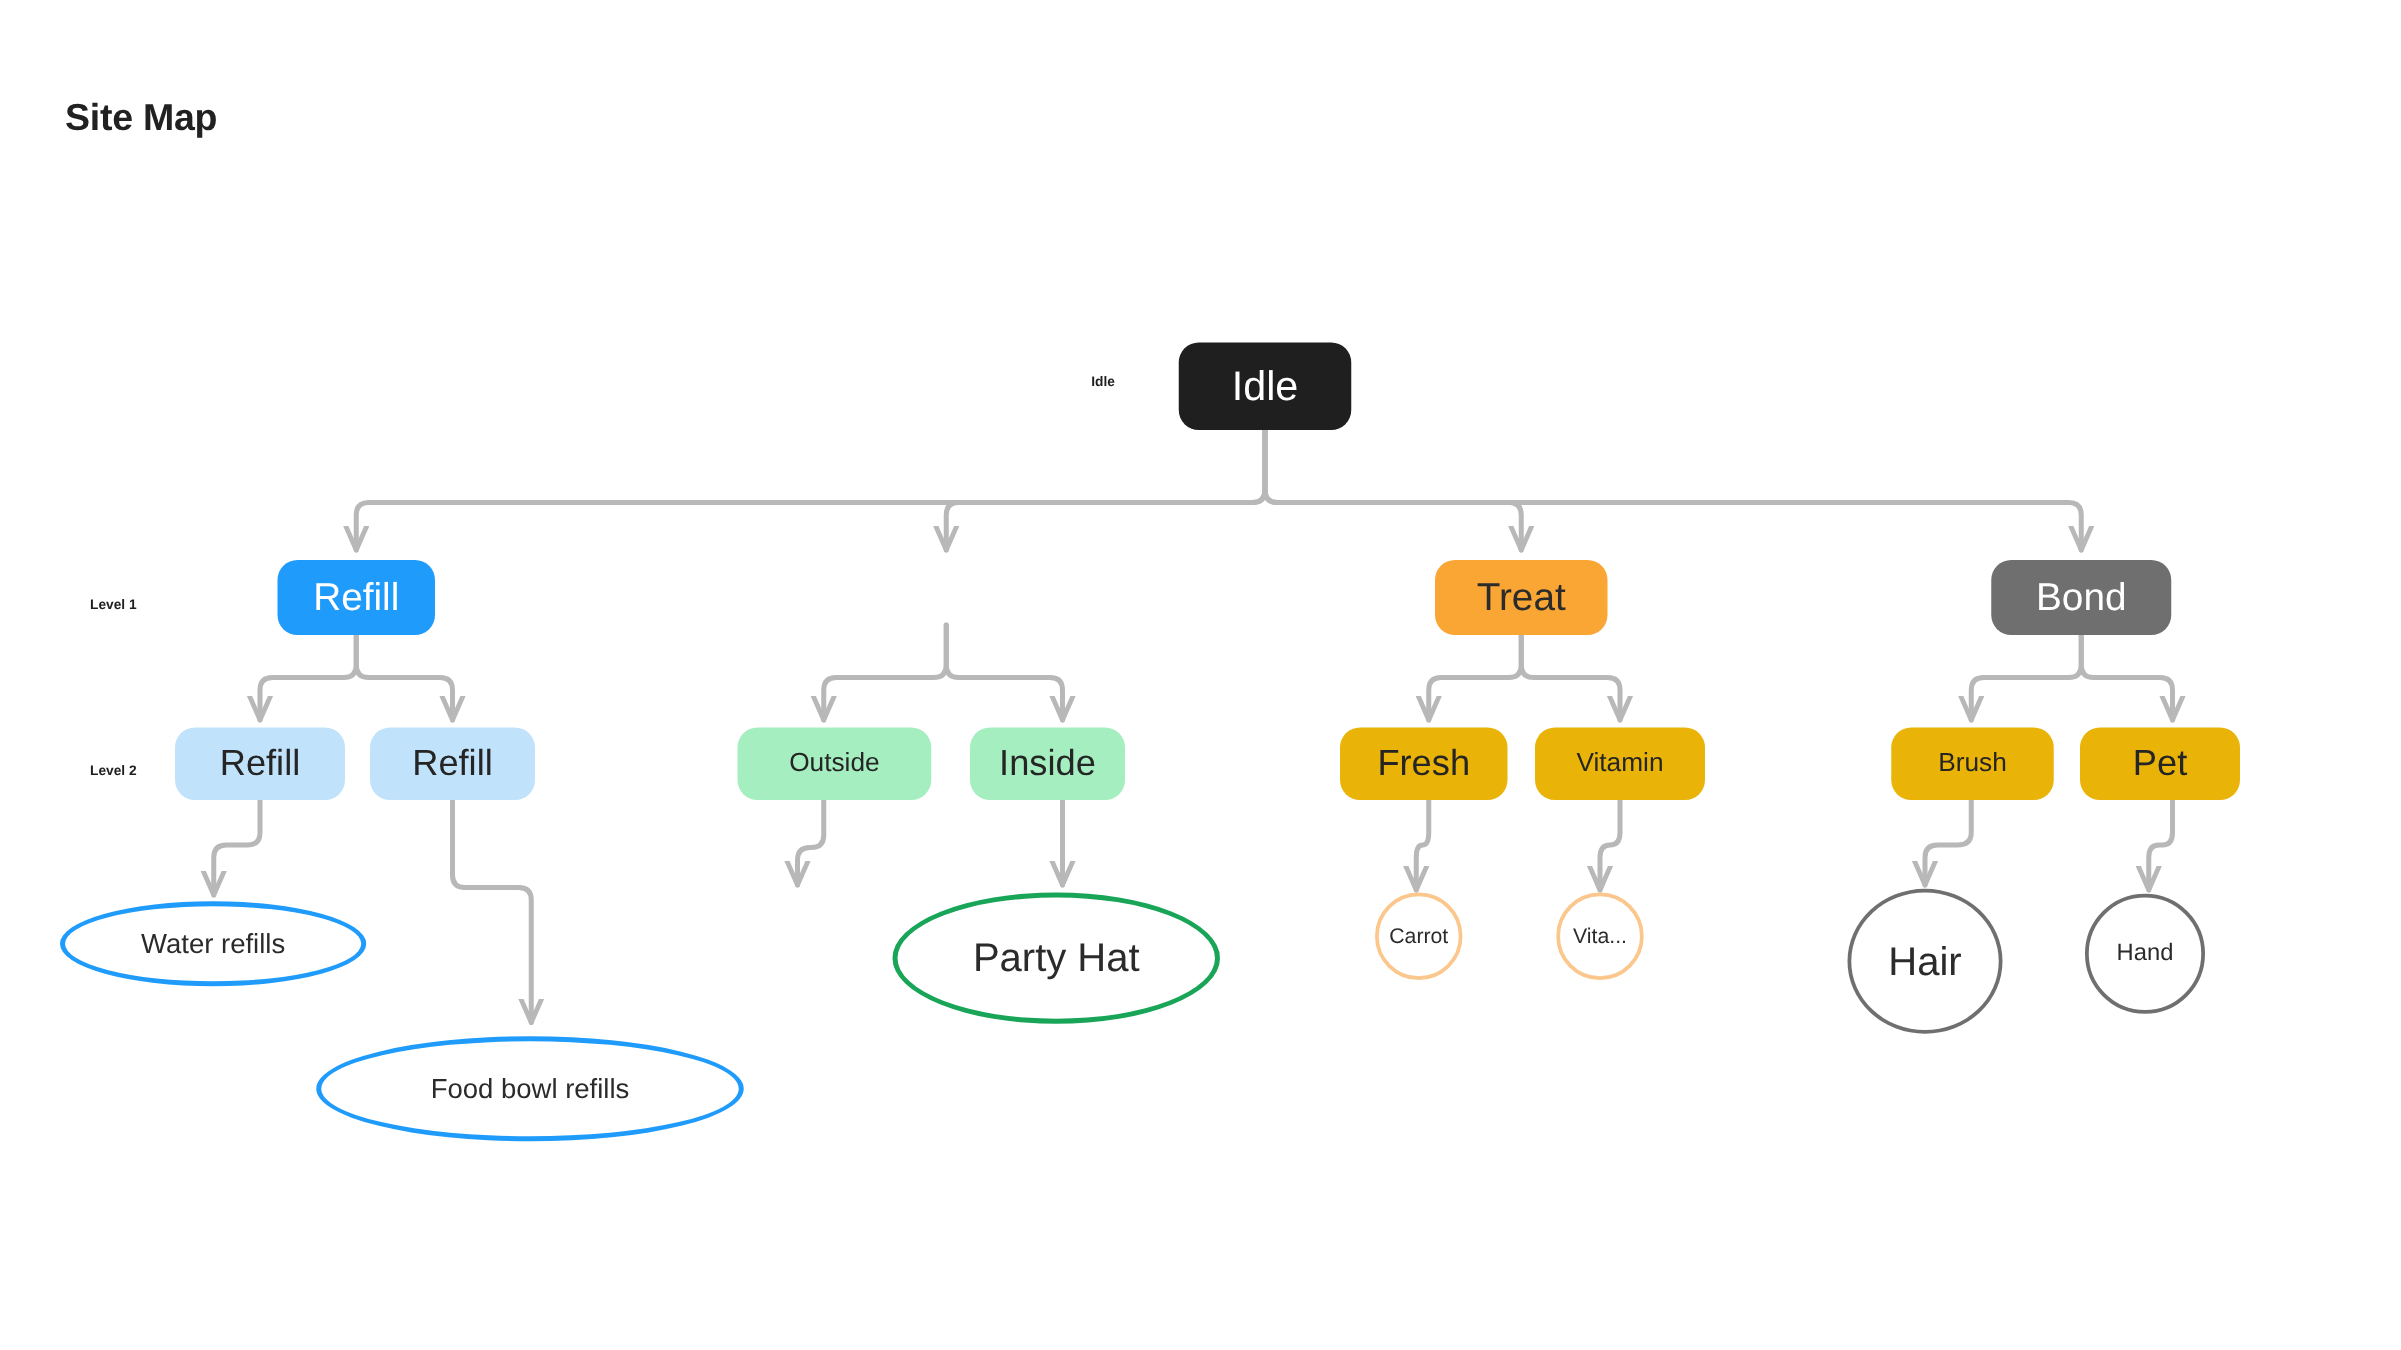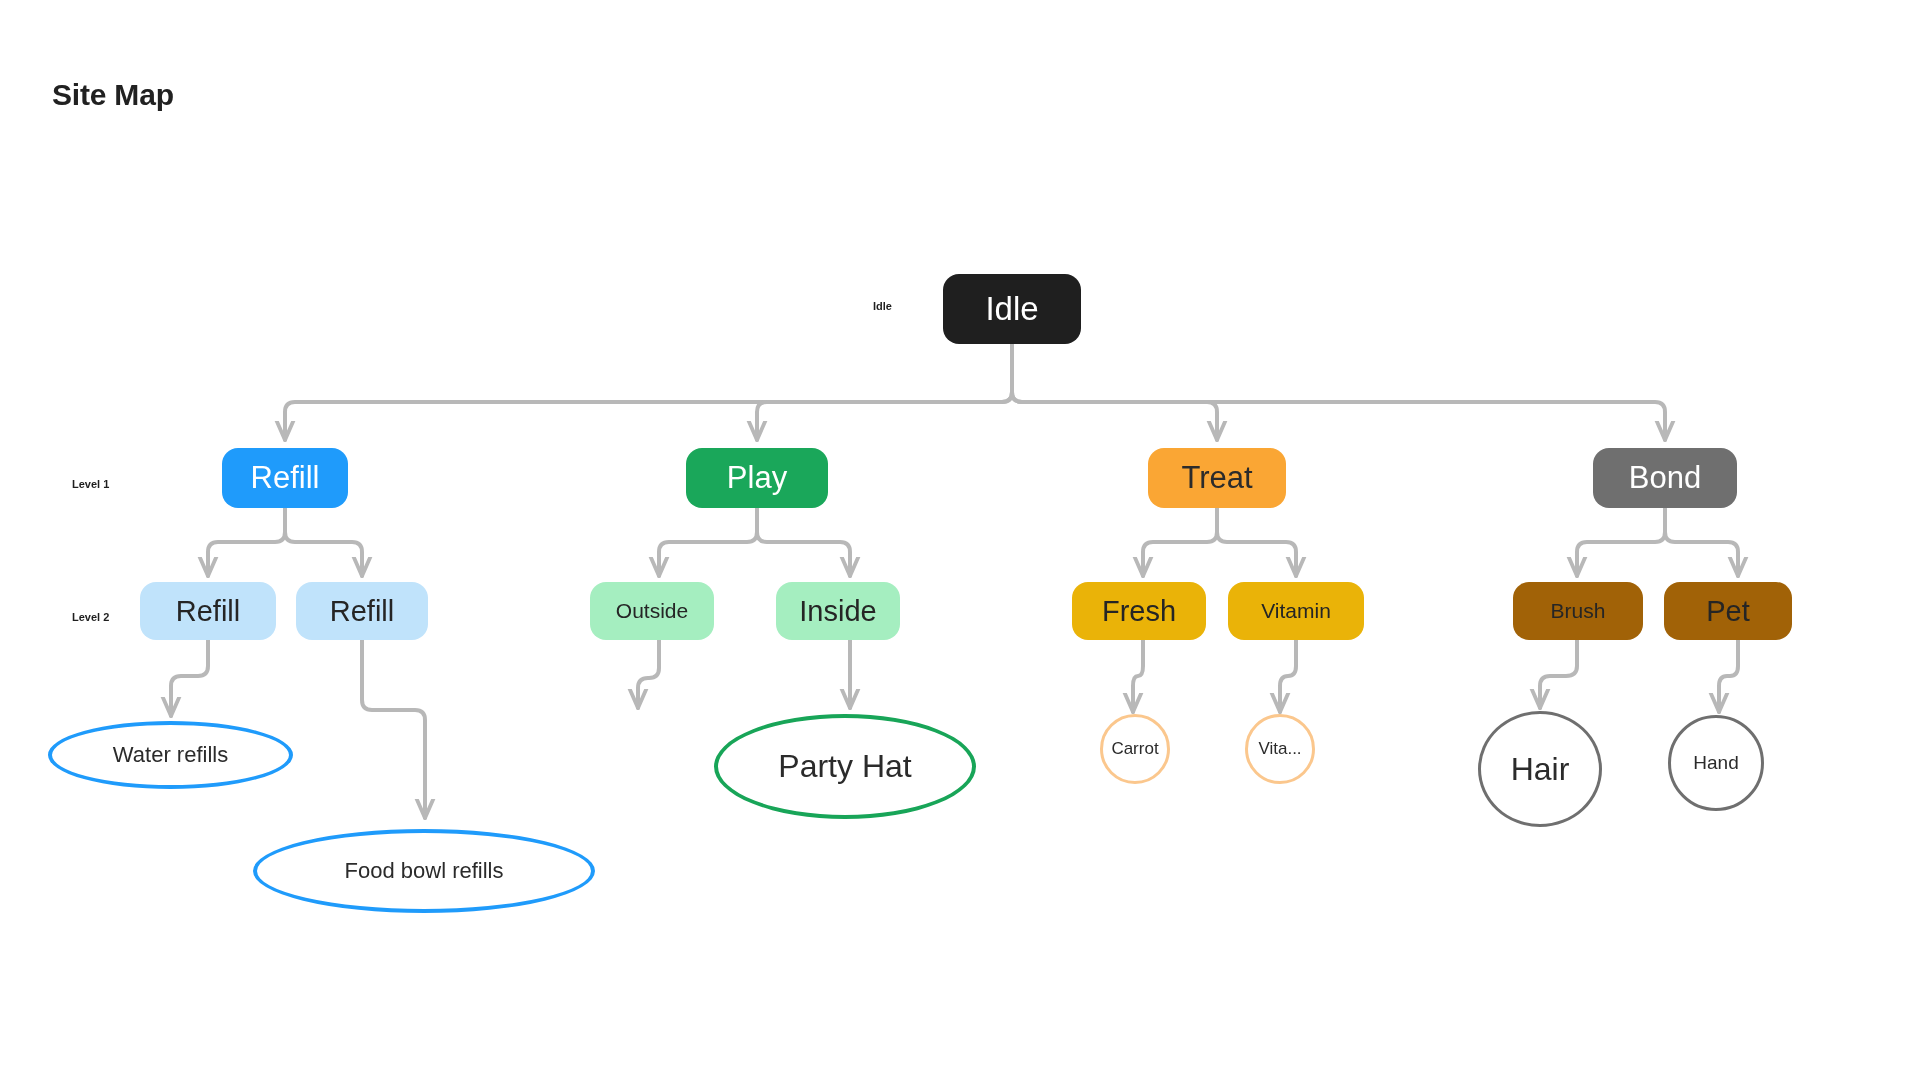--- a/index.html
+++ b/index.html
@@ -83,21 +83,21 @@
   .n-l1.green  { background: #1aa75a; color: #ffffff; }
   .n-l1.orange { background: #faa634; color: #2b2b2b; }
   .n-l1.gray   { background: #6f6f6f; color: #ffffff; }
 
   
   .n-l2 { font-size: 29px; }
   .n-l2.small { font-size: 21px; }
   .n-l2.blue   { background: #c0e3fb; color: #252525; }
   .n-l2.green  { background: #a5eec0; color: #252525; }
   .n-l2.orange { background: #eab308; color: #252525; }
-  .n-l2.gray   { background: #a16207; color: #252525; }
+  .n-l2.gray   { background: #eab308; color: #252525; }
 
   
   .n-act { font-size: 22px; color: #2b2b2b; }
   .n-act.blue   { border-color: #1f9bfb; border-width: 4px; }
   .n-act.green  { border-color: #18a558; border-width: 4px; }
   .n-act.orange { border-color: #fbc78d; border-width: 3px; }
   .n-act.gray   { border-color: #6f6f6f; border-width: 3px; }
   .n-act.f26 { font-size: 26px; }
   .n-act.f30 { font-size: 32px; }
   .n-act.f17 { font-size: 17px; }
@@ -152,38 +152,35 @@
   <div class="row-label" style="left:72px; top:611px;">Level 2</div>
   <div class="row-label" style="left:76px; top:740px;">Action</div>
 
   <div class="node rounded n-root" style="left:943px; top:274px; width:138px; height:70px;">
     <span>Idle</span>
   </div>
 
   <div class="node rounded n-l1 blue" style="left:222px; top:448px; width:126px; height:60px;">
     <span>Refill</span>
   </div>
-  <div class="node rounded n-l1 green" style="left:686px; top:448px; width:142px; height:60px;">
-    <span>Play</span>
-  </div>
   <div class="node rounded n-l1 orange" style="left:1148px; top:448px; width:138px; height:60px;">
     <span>Treat</span>
   </div>
   <div class="node rounded n-l1 gray" style="left:1593px; top:448px; width:144px; height:60px;">
     <span>Bond</span>
   </div>
 
   <div class="node rounded n-l2 blue" style="left:140px; top:582px; width:136px; height:58px;">
     <span>Refill</span>
   </div>
   <div class="node rounded n-l2 blue" style="left:296px; top:582px; width:132px; height:58px;">
     <span>Refill</span>
   </div>
 
-  <div class="node rounded n-l2 green small" style="left:590px; top:582px; width:124px; height:58px;">
+  <div class="node rounded n-l2 green small" style="left:590px; top:582px; width:155px; height:58px;">
     <span>Outside</span>
   </div>
   <div class="node rounded n-l2 green" style="left:776px; top:582px; width:124px; height:58px;">
     <span>Inside</span>
   </div>
 
   <div class="node rounded n-l2 orange" style="left:1072px; top:582px; width:134px; height:58px;">
     <span>Fresh</span>
   </div>
   <div class="node rounded n-l2 orange small" style="left:1228px; top:582px; width:136px; height:58px;">

